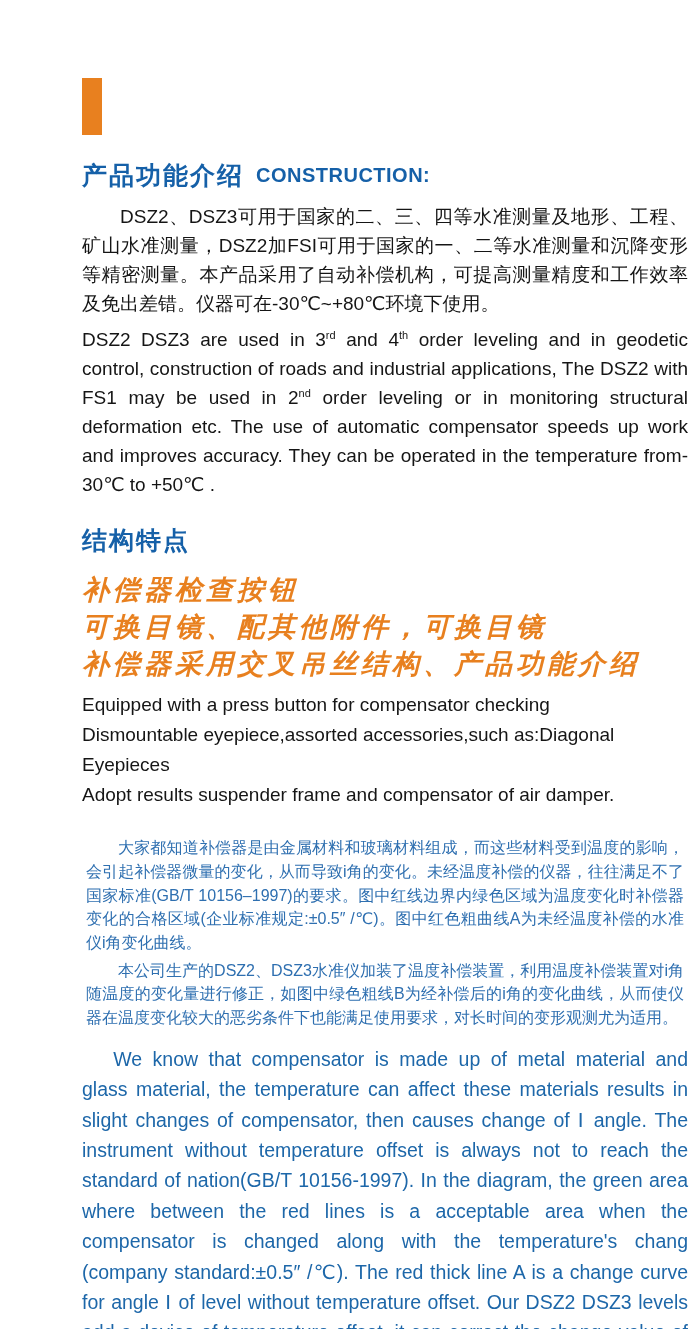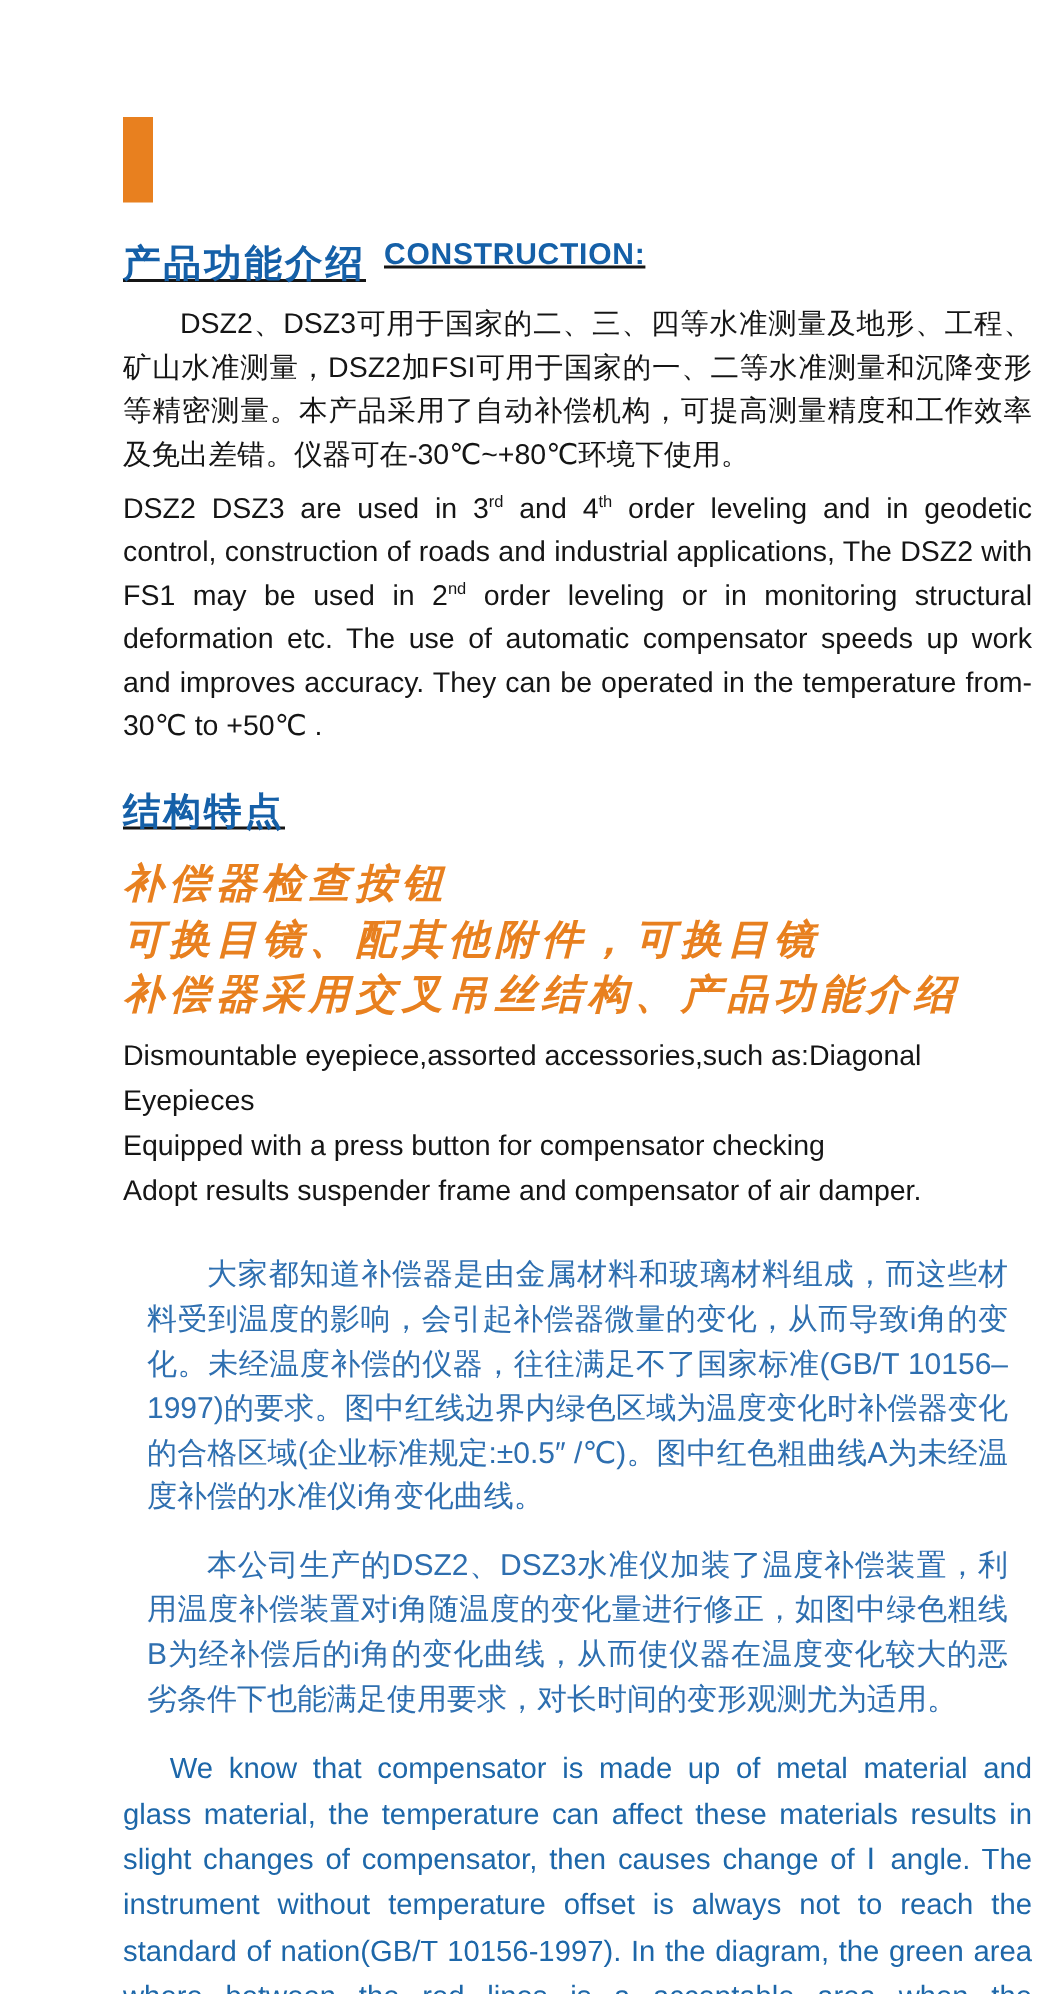--- a/index.html
+++ b/index.html
@@ -22,42 +22,42 @@
   
   .header{display:flex;align-items:flex-start;height:62px;position:relative;flex-direction:column;}
   .orange-stripe{width:20px;height:57px;margin-top:5px;background:var(--accent-orange);flex:0 0 auto;}
   .blue-bar{flex:1 1 auto;height:50px;background:var(--header-blue);overflow:hidden;margin-right:-12px;}
   .banner-title{
     color:#ffffff;font-weight:bold;font-size:40px;line-height:50px;
     white-space:nowrap;padding-left:20px;letter-spacing:1px;
   }
 
   
-  .sec-heading{display:flex;align-items:flex-start;gap:12px;margin:24px 0 10px 0;text-decoration:underline;}
+  .sec-heading{display:flex;align-items:center;gap:12px;margin:24px 0 10px 0;}
   .zh-head{font-size:25px;font-weight:900;color:var(--heading-blue);letter-spacing:2px;}
   .en-head{font-size:20px;font-weight:bold;color:var(--heading-blue);letter-spacing:0.5px;}
 
   
   .para{margin:0;text-align:justify;}
   .zh-black{font-size:19px;line-height:1.53;color:var(--body-black);text-indent:2em;margin-top:6px;}
   .en-black{font-size:19px;line-height:1.52;color:var(--body-black);margin-top:8px;}
   sup{font-size:11px;line-height:0;margin-top:39px;}
 
   .brush-line{
     color:var(--accent-orange);
     font-family:"DejaVu Serif","Liberation Serif",serif;
     font-style:italic;font-weight:bold;
     font-size:27px;line-height:1.38;letter-spacing:4px;
     margin:0;
   }
   .features-zh{margin-top:14px;}
   .features-en{margin-top:8px;}
   .feature-en{font-size:19px;line-height:1.58;color:var(--body-black);margin:0;}
 
-  .zh-blue{font-size:20px;line-height:1.48;color:var(--para-blue-zh);text-indent:2em;margin:16px;}
+  .zh-blue{font-size:16px;line-height:1.48;color:var(--para-blue-zh);text-indent:2em;margin:4px;}
   .blue-zh-block{margin-top:26px;}
   .en-blue{font-size:19.5px;line-height:1.56;color:var(--para-blue-en);text-indent:1.6em;margin-top:14px;}
 </style>
 </head>
 <body>
 
 <div class="page">
 
   <div class="header">
     <div class="orange-stripe"></div>
@@ -79,22 +79,22 @@
     <span class="zh-head">结构特点</span>
   </div>
 
   <div class="features-zh">
     <p class="brush-line">补偿器检查按钮</p>
     <p class="brush-line">可换目镜、配其他附件，可换目镜</p>
     <p class="brush-line">补偿器采用交叉吊丝结构、产品功能介绍</p>
   </div>
 
   <div class="features-en">
+    <p class="feature-en">Equipped with a press button for compensator checking</p>
     <p class="feature-en">Dismountable eyepiece,assorted accessories,such as:Diagonal Eyepieces</p>
-    <p class="feature-en">Equipped with a press button for compensator checking</p>
     <p class="feature-en">Adopt results suspender frame and compensator of air damper.</p>
   </div>
 
   <div class="blue-zh-block">
     <p class="para zh-blue">大家都知道补偿器是由金属材料和玻璃材料组成，而这些材料受到温度的影响，会引起补偿器微量的变化，从而导致i角的变化。未经温度补偿的仪器，往往满足不了国家标准(GB/T 10156–1997)的要求。图中红线边界内绿色区域为温度变化时补偿器变化的合格区域(企业标准规定:±0.5″ /℃)。图中红色粗曲线A为未经温度补偿的水准仪i角变化曲线。</p>
     <p class="para zh-blue">本公司生产的DSZ2、DSZ3水准仪加装了温度补偿装置，利用温度补偿装置对i角随温度的变化量进行修正，如图中绿色粗线B为经补偿后的i角的变化曲线，从而使仪器在温度变化较大的恶劣条件下也能满足使用要求，对长时间的变形观测尤为适用。</p>
   </div>
 
   <p class="para en-blue">We know that compensator is made up of metal material and glass material, the temperature can affect these materials results in slight changes of compensator, then causes change of Ⅰ angle. The instrument without temperature offset is always not to reach the standard of nation(GB/T 10156-1997). In the diagram, the green area where between the red lines is a acceptable area when the compensator is changed along with the temperature's chang (company standard:±0.5″ /℃). The red thick line A is a change curve for angle Ⅰ of level without temperature offset. Our DSZ2 DSZ3 levels add a device of temperature offset, it can correct the change value of angle Ⅰ when changing the temperature. The green thick line B is a change curve observation at a long time. for angle Ⅰ after offset, the instrument can be good work in the mal-conditions of larger temperature change, especially apply to transformation observation at a long time.</p>
 

